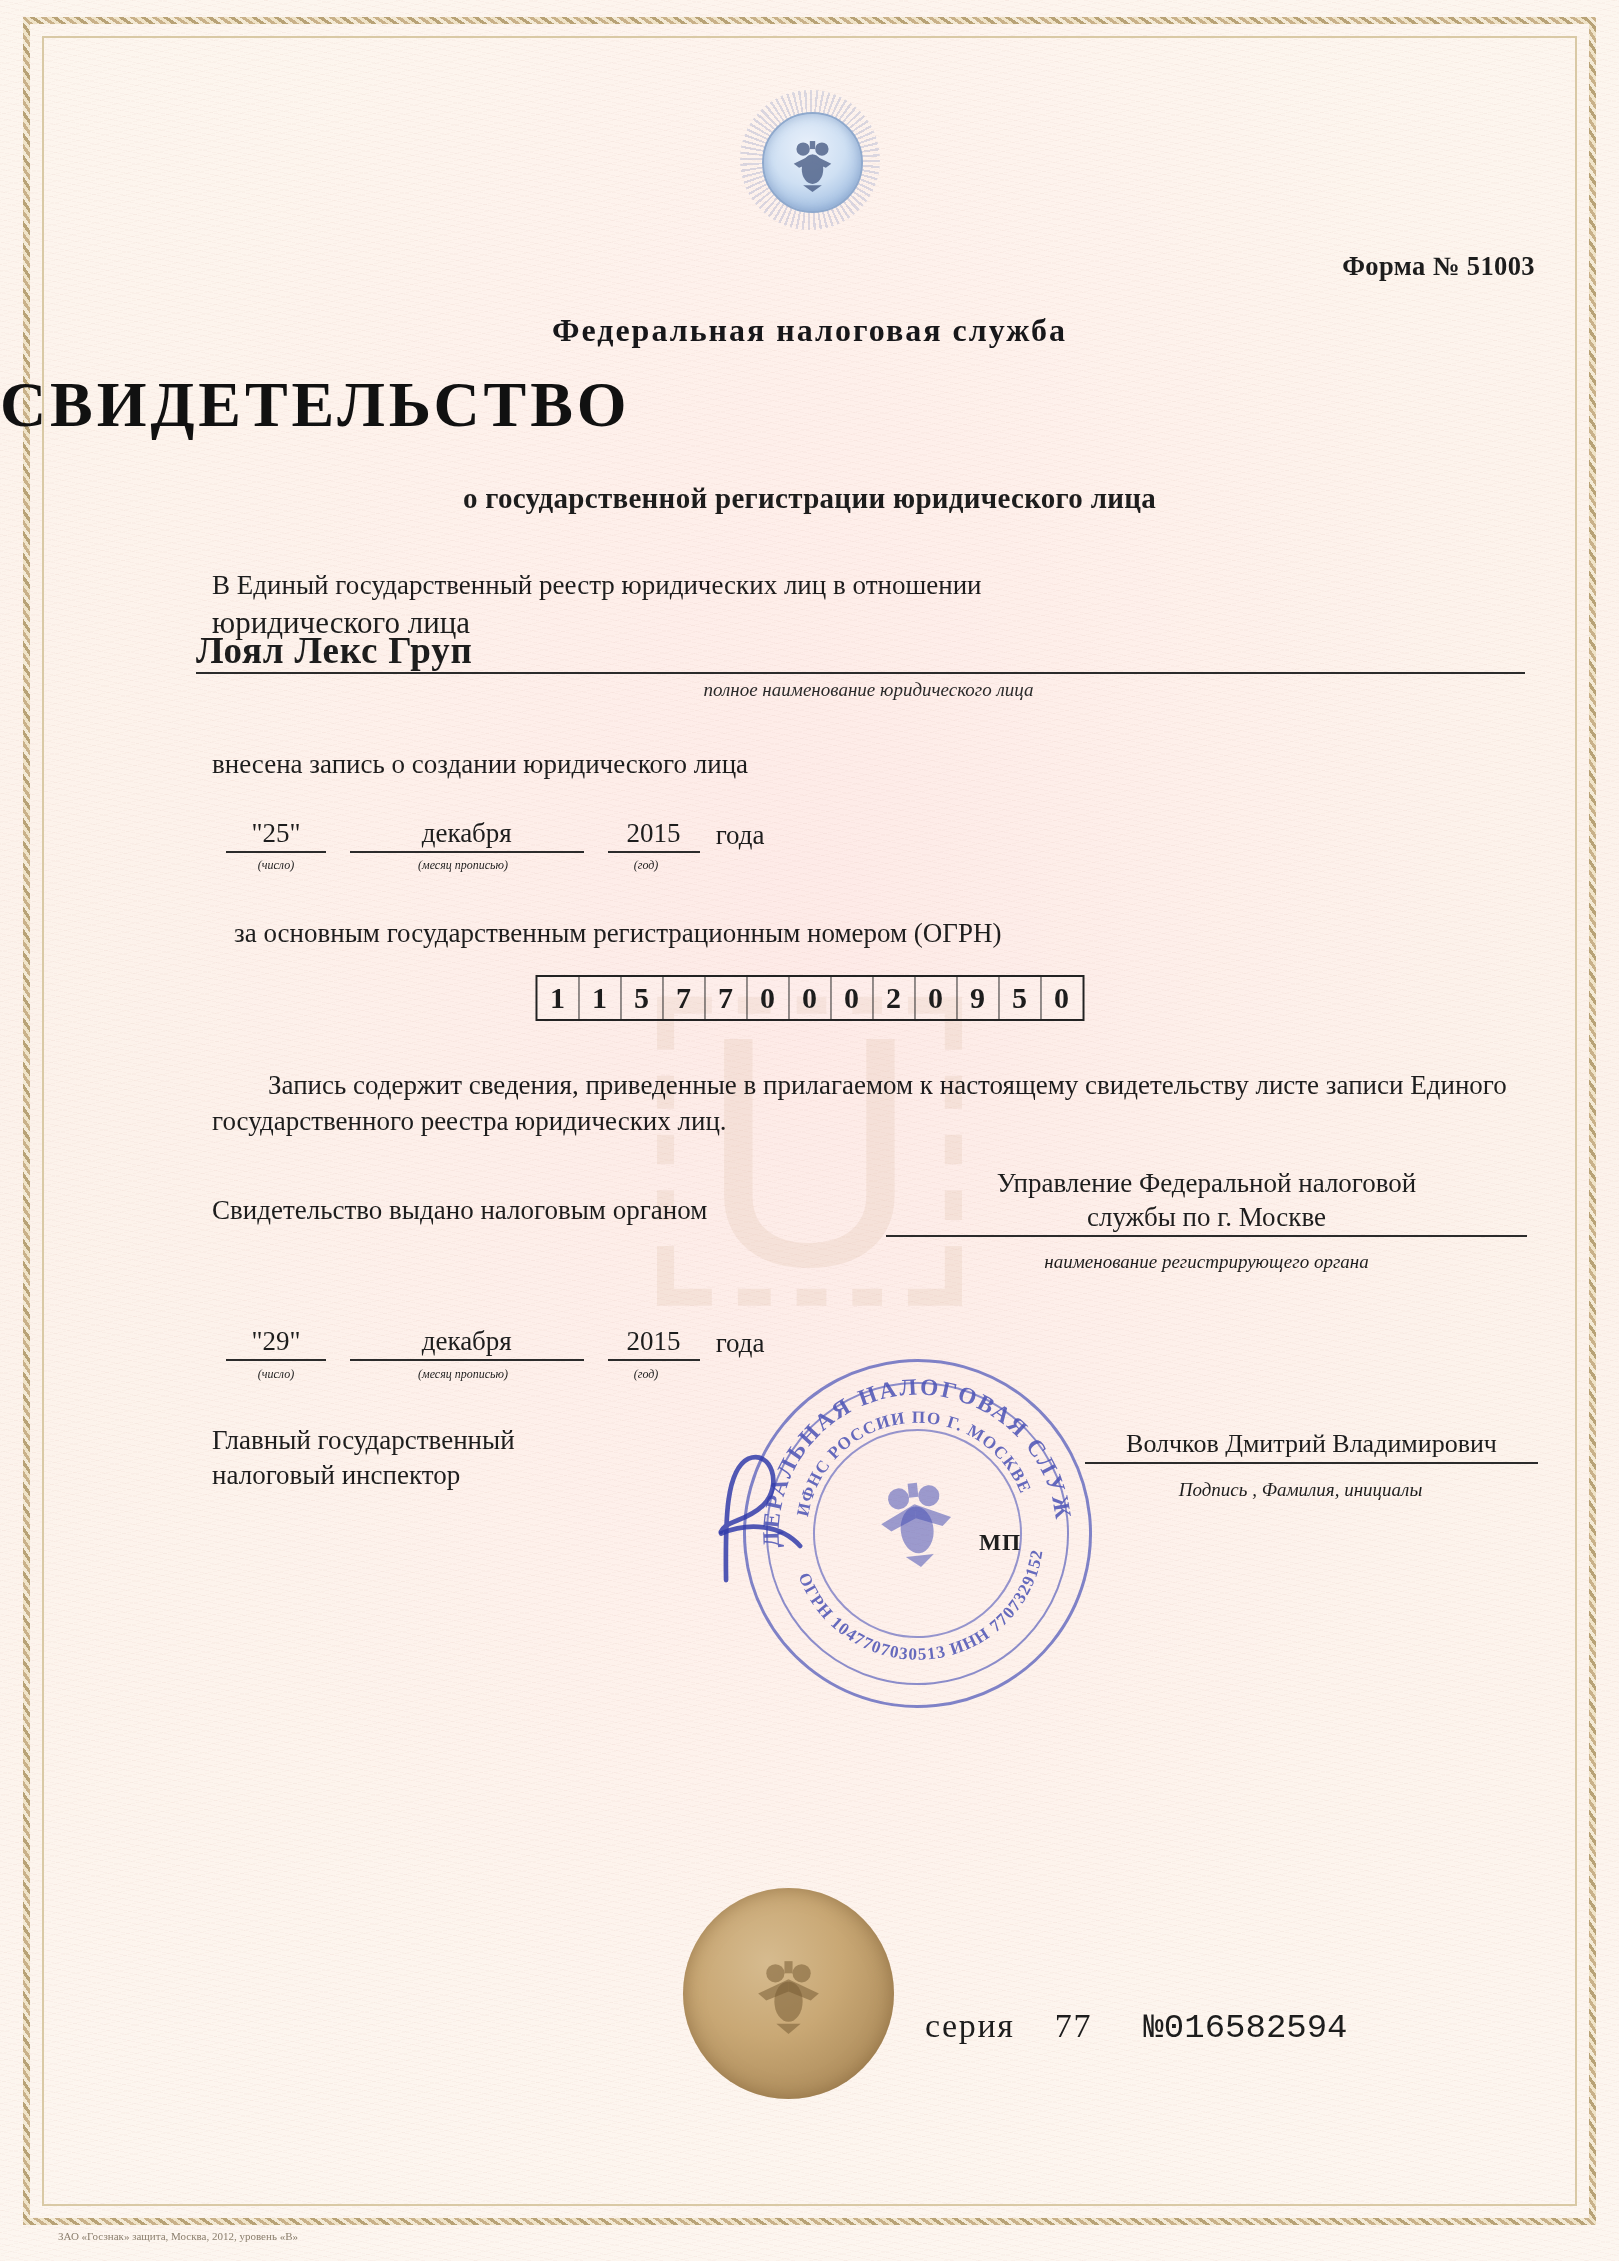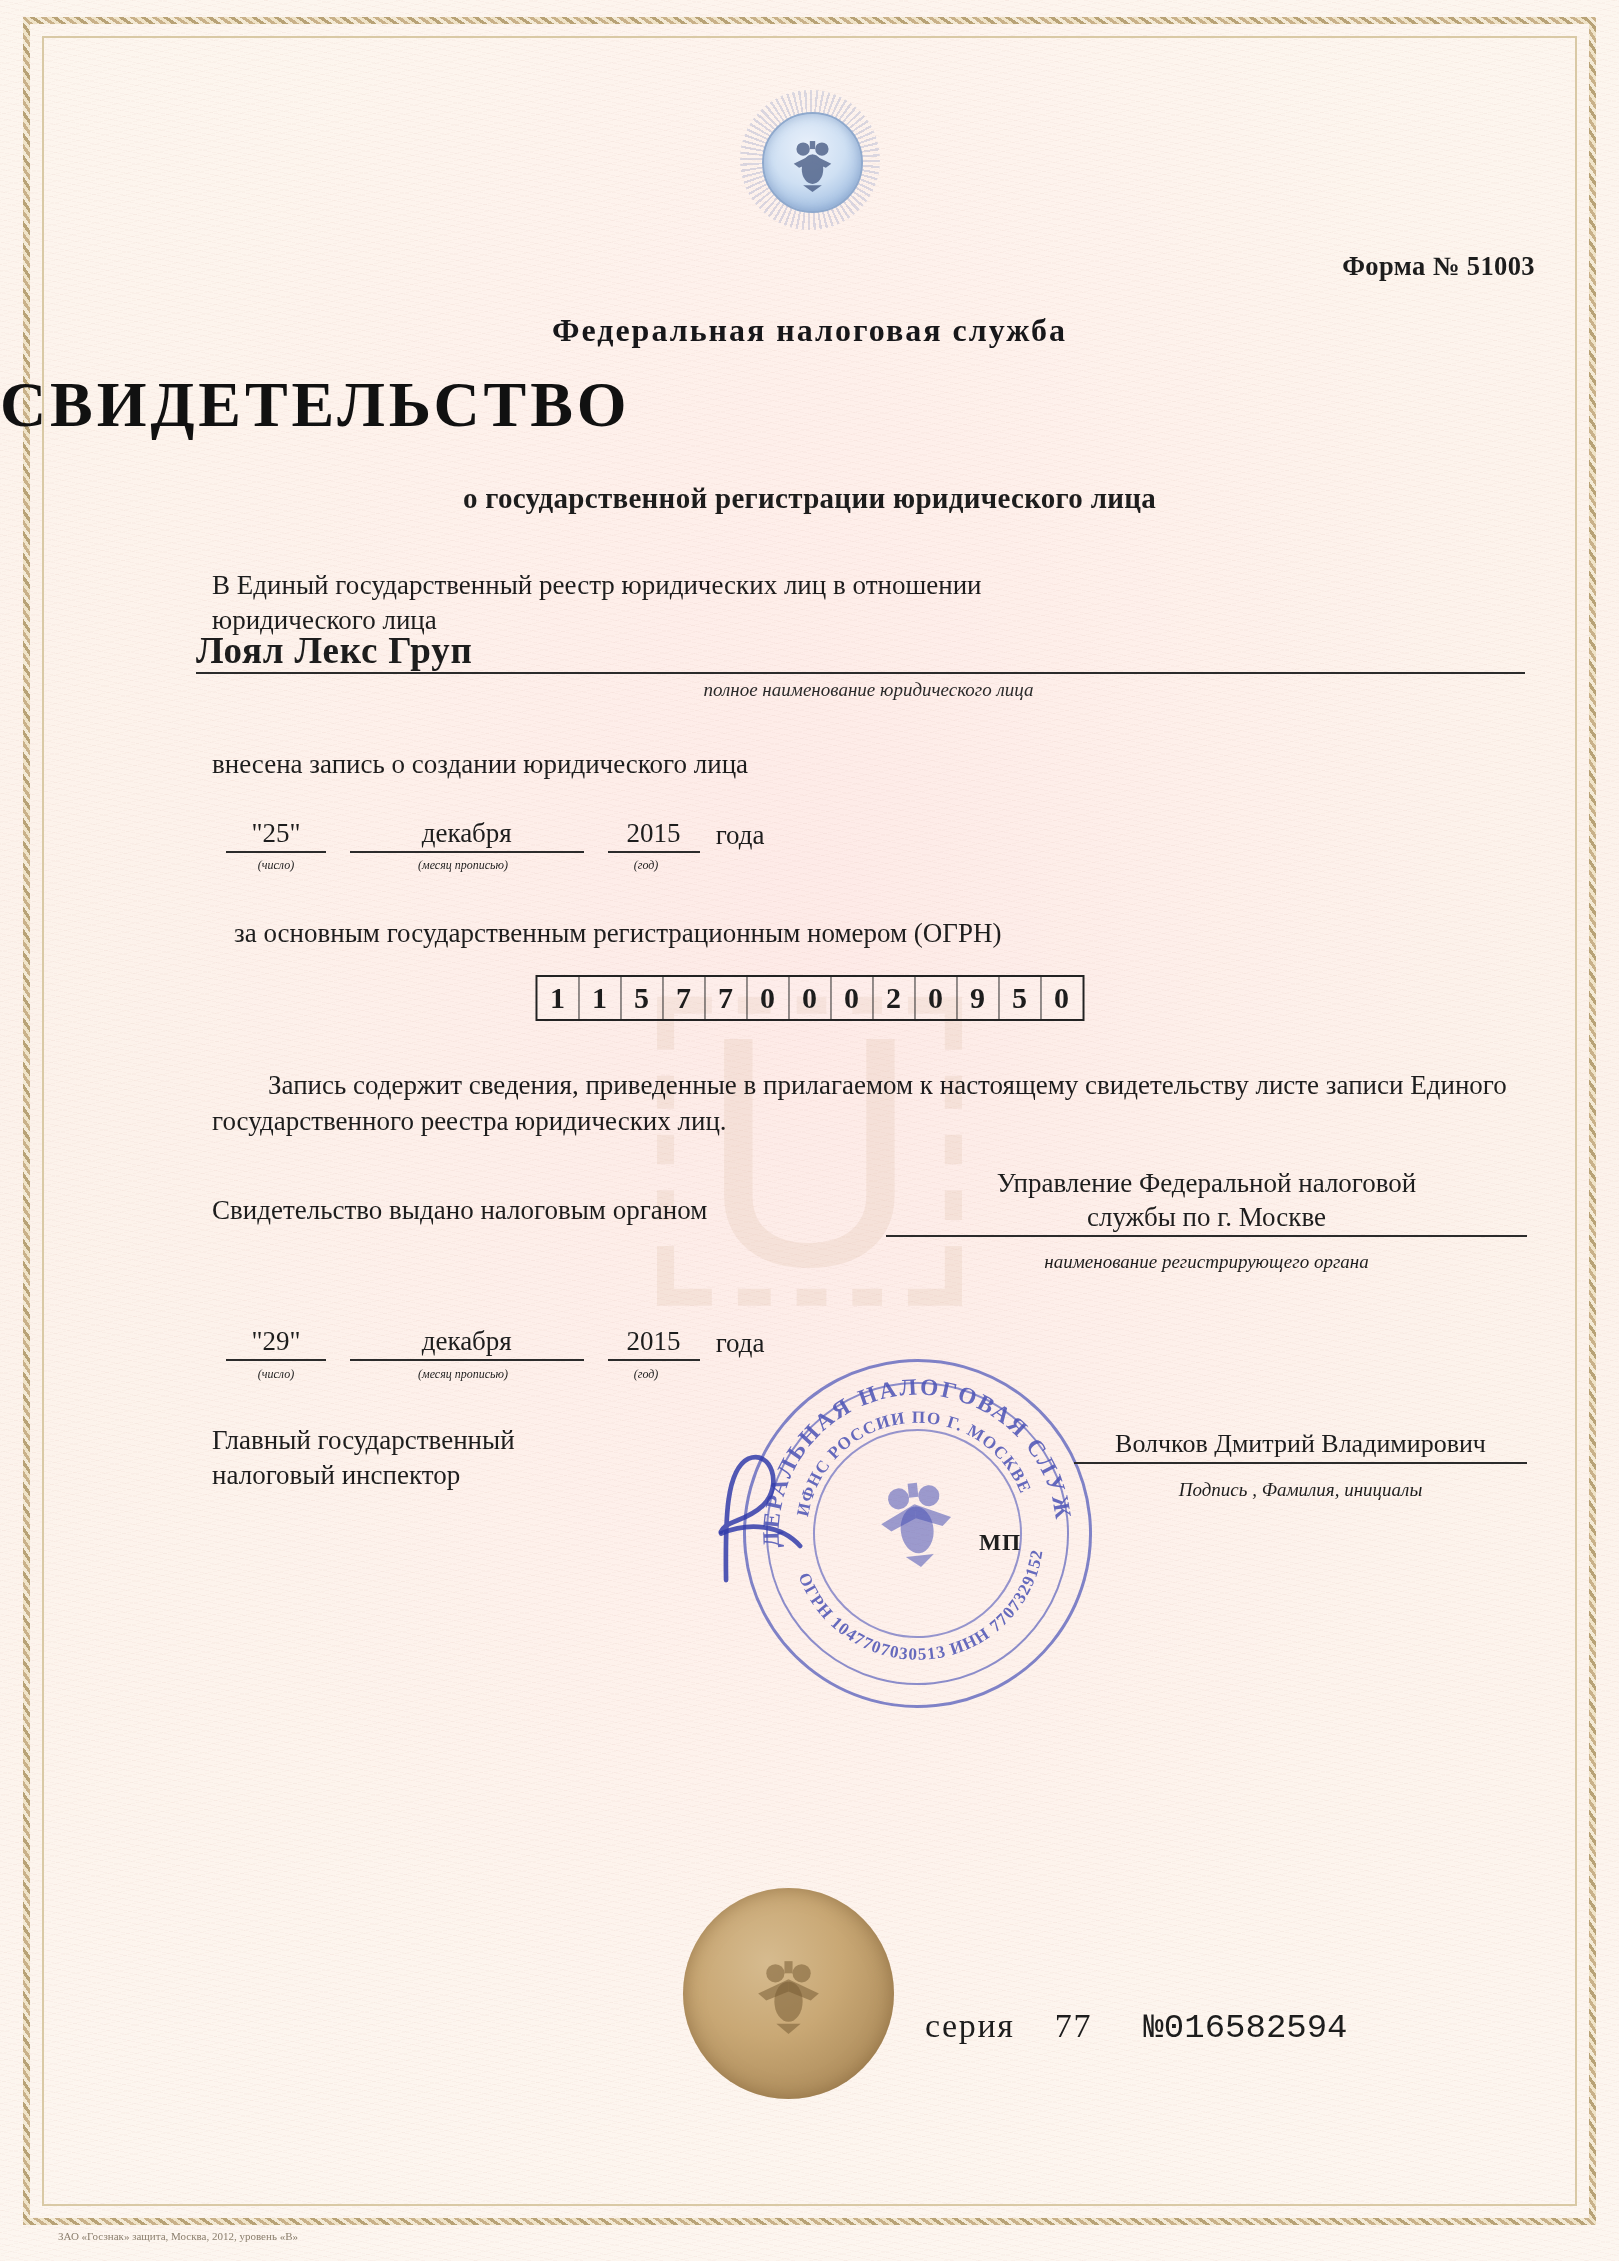--- a/index.html
+++ b/index.html
@@ -144,21 +144,21 @@
     top: 560px;
     font-size: 27px;
     line-height: 1.28;
     text-align: left;
     margin-top: 8px;
   }
   .para-1b {
     position: absolute;
     left: 212px;
     top: 605px;
-    font-size: 27px;
+    font-size: 31px;
   }
 
   .entity-name {
     position: absolute;
     left: 196px;
     right: 94px;
     top: 624px;
     height: 50px;
     border-bottom: 2px solid #2b2b2b;
     text-align: left;
@@ -271,21 +271,21 @@
   .inspector-title {
     position: absolute;
     left: 212px;
     top: 1423px;
     font-size: 27px;
     line-height: 1.3;
   }
 
   .signer-name {
     position: absolute;
-    right: 92px;
+    right: 81px;
     width: 453px;
     top: 1429px;
     text-align: center;
     font-size: 26px;
     border-bottom: 2px solid #2b2b2b;
     padding-bottom: 3.1px;
   }
   .signer-caption {
     position: absolute;
     right: 92px;

